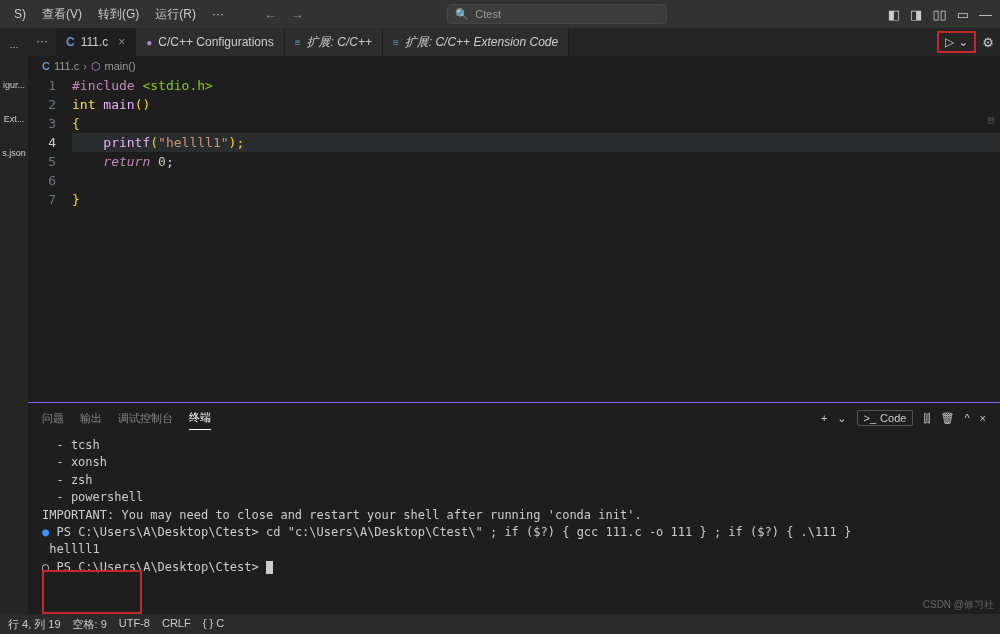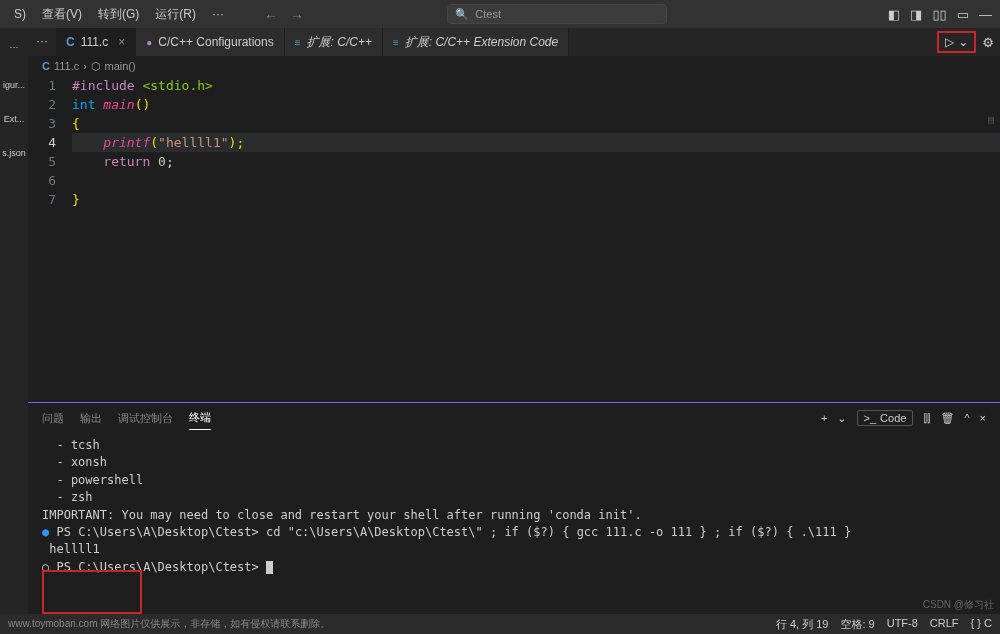--- a/index.html
+++ b/index.html
@@ -134,27 +134,27 @@
   width: 44px;
   text-align: right;
   padding-right: 16px;
   color: #6e7681;
 }
 .gutter .lineno { height: 19px; }
 .gutter .current { color: #cccccc; }
 .codearea { flex: 1; position: relative; }
 .codeline { height: 19px; white-space: pre; }
 .codeline.highlight { background: #2a2d2e; }
-.kw { color: #c586c0; }
-.fn { color: #ec4899; font-style: italic; }
+.kw { color: #c586c0; font-style: italic; }
+.fn { color: #f0abfc; }
 .str { color: #ce9178; }
 .num { color: #b5cea8; }
 .pp { color: #c586c0; }
 .inc { color: #84cc16; }
-.type { color: #0ea5e9; }
+.type { color: #fde047; }
 .brace { color: #ffd700; }
 .punct { color: #d4d4d4; }
 
 .panel {
   height: 212px;
   background: #1e1e1e;
   border-top: 1px solid #8b5cf6;
   display: flex;
   flex-direction: column;
 }
@@ -337,38 +337,37 @@
           </span>
           <span class="panel-action">⫿⫿</span>
           <span class="panel-action">🗑</span>
           <span class="panel-action">^</span>
           <span class="panel-action">×</span>
         </div>
       </div>
       <div class="terminal">
         <div class="term-line">  - tcsh</div>
         <div class="term-line">  - xonsh</div>
+        <div class="term-line">  - zsh</div>
         <div class="term-line">  - powershell</div>
-        <div class="term-line">  - zsh</div>
         <div class="term-line"></div>
         <div class="term-line"></div>
         <div class="term-line">IMPORTANT: You may need to close and restart your shell after running 'conda init'.</div>
         <div class="term-line"></div>
         <div class="term-line"><span class="dot-blue">●</span> <span>PS C:\Users\A\Desktop\Ctest&gt; </span><span>cd "c:\Users\A\Desktop\Ctest\" ; if ($?) { gcc 111.c -o 111 } ; if ($?) { .\111 }</span></div>
         <div class="term-line"> hellll1</div>
         <div class="term-line"><span class="dot-white">○</span> <span>PS C:\Users\A\Desktop\Ctest&gt; </span><span class="cursor-block"></span></div>
         <div class="term-red-box"></div>
       </div>
     </div>
 
   </div>
 </div>
 
 <div class="statusbar">
-  <div class="statusbar-left">www.toymoban.com 网络图片仅供展示，非存储，如有侵权请联系删除。</div>
   <div class="statusbar-right">
     <span class="status-item">行 4, 列 19</span>
     <span class="status-item">空格: 9</span>
     <span class="status-item">UTF-8</span>
     <span class="status-item">CRLF</span>
     <span class="status-item">{ } C</span>
   </div>
 </div>
 
 <div class="watermark-corner">CSDN @修习社</div>

